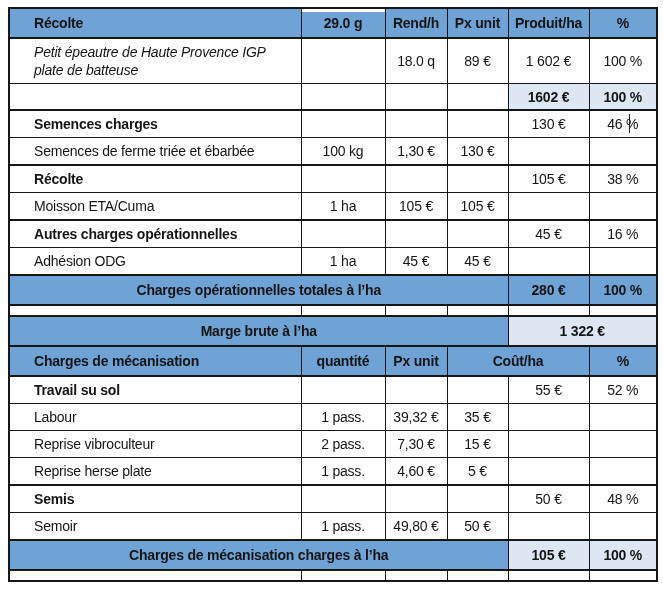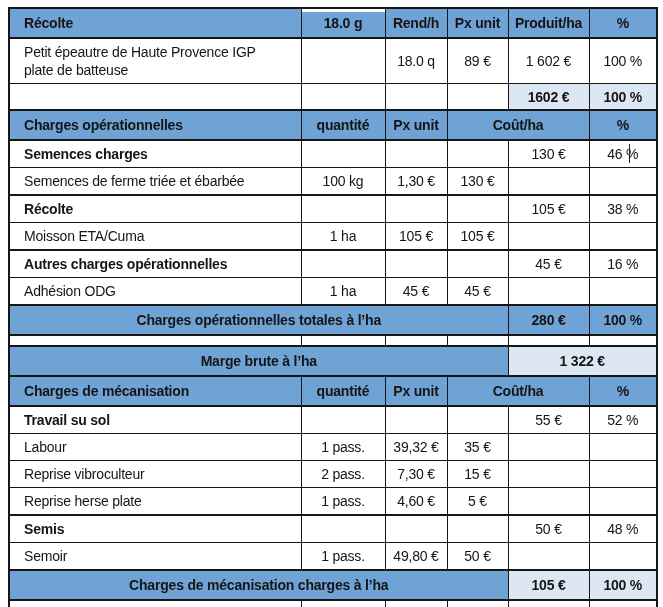--- a/index.html
+++ b/index.html
@@ -19,38 +19,38 @@
   }
   table.sheet{
     border-collapse:collapse;table-layout:fixed;width:648px;
     border:2px solid var(--border-dark);
   }
   td{
     border:1px solid var(--border-dark);
     font-size:14px;letter-spacing:-0.2px;color:var(--text);
     padding:0 6px;vertical-align:middle;overflow:hidden;white-space:nowrap;
   }
-  .al{text-align:left;padding-left:14px;margin-left:24px;}
+  .al{text-align:left;padding-left:24px;margin-left:24px;}
   .ac{text-align:center;}
   .b{font-weight:bold;}
   tr.hdr td{background:var(--header-blue);font-weight:bold;}
   .blue{background:var(--header-blue);text-align:center;}
   .hl{background:var(--highlight-blue);text-align:center;}
   tr.cat td:first-child{font-weight:bold;}
   tr.tt td{border-top-width:2px;}
   tr.h28 td{height:28px;}
   tr.h26 td{height:26px;}
   tr.h25 td{height:25px;}
   tr.h40 td{height:40px;}
   tr.gaprow td{
     height:9px;padding:0;background:#fff;
     border-top:2px solid var(--border-dark);
     border-bottom:2px solid var(--border-dark);
   }
-  .twoline{line-height:18px;padding-top:2px;padding-bottom:2px;}
+  .twoline{line-height:18px;padding-top:2px;padding-bottom:2px;font-style:italic;}
   .twoline div{height:18px;}
   .wt{box-shadow:inset 0 3px 0 0 #ffffff;}
   .rel{position:relative;}
   .stray{
     position:absolute;right:26px;top:3px;width:1px;height:19px;
     background:#2a2a2a;
   }
 </style>
 </head>
 <body>
@@ -62,21 +62,21 @@
         <col style="width:84px">
         <col style="width:62px">
       <col style="width:61px">
         <col style="width:81px">
         <col style="width:68px">
     </colgroup>
 
     <tbody>
         <tr class="hdr h28">
       <td class="al">Récolte</td>
-      <td class="ac wt">18.0 g</td>
+      <td class="ac wt">29.0 g</td>
       <td class="ac">Rend/h</td>
       <td class="ac">Px unit</td>
       <td class="ac">Produit/ha</td>
       <td class="ac">%</td>
     </tr>
     <tr class="h40 tt">
       <td class="al twoline">
         <div>Petit épeautre de Haute Provence IGP</div>
         <div>plate de batteuse</div>
       </td>
@@ -88,27 +88,20 @@
     </tr>
     <tr class="h25">
       <td></td>
       <td></td>
       <td></td>
       <td></td>
       <td class="ac hl b">1602 €</td>
       <td class="ac hl b">100 %</td>
     </tr>
 
-    <tr class="hdr h28 tt">
-      <td class="al">Charges opérationnelles</td>
-      <td class="ac">quantité</td>
-      <td class="ac">Px unit</td>
-      <td class="ac" colspan="2">Coût/ha</td>
-      <td class="ac">%</td>
-    </tr>
 
     <tr class="h26 cat tt">
       <td class="al">Semences charges</td>
       <td class="ac"></td>
       <td class="ac"></td>
       <td class="ac"></td>
       <td class="ac">130 €</td>
       <td class="ac rel"><span>46 %</span><span class="stray"></span></td>
     </tr>
     <tr class="h26">

